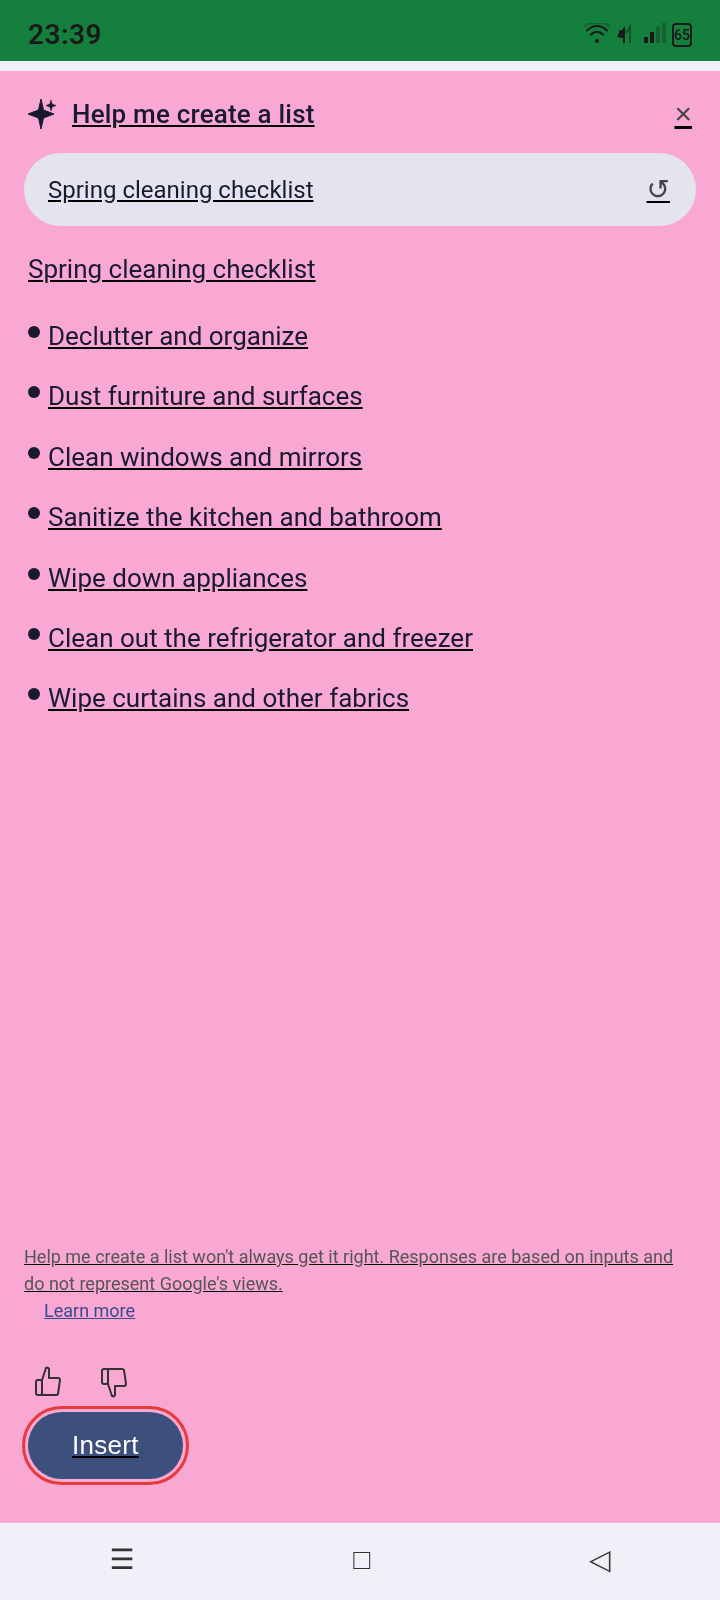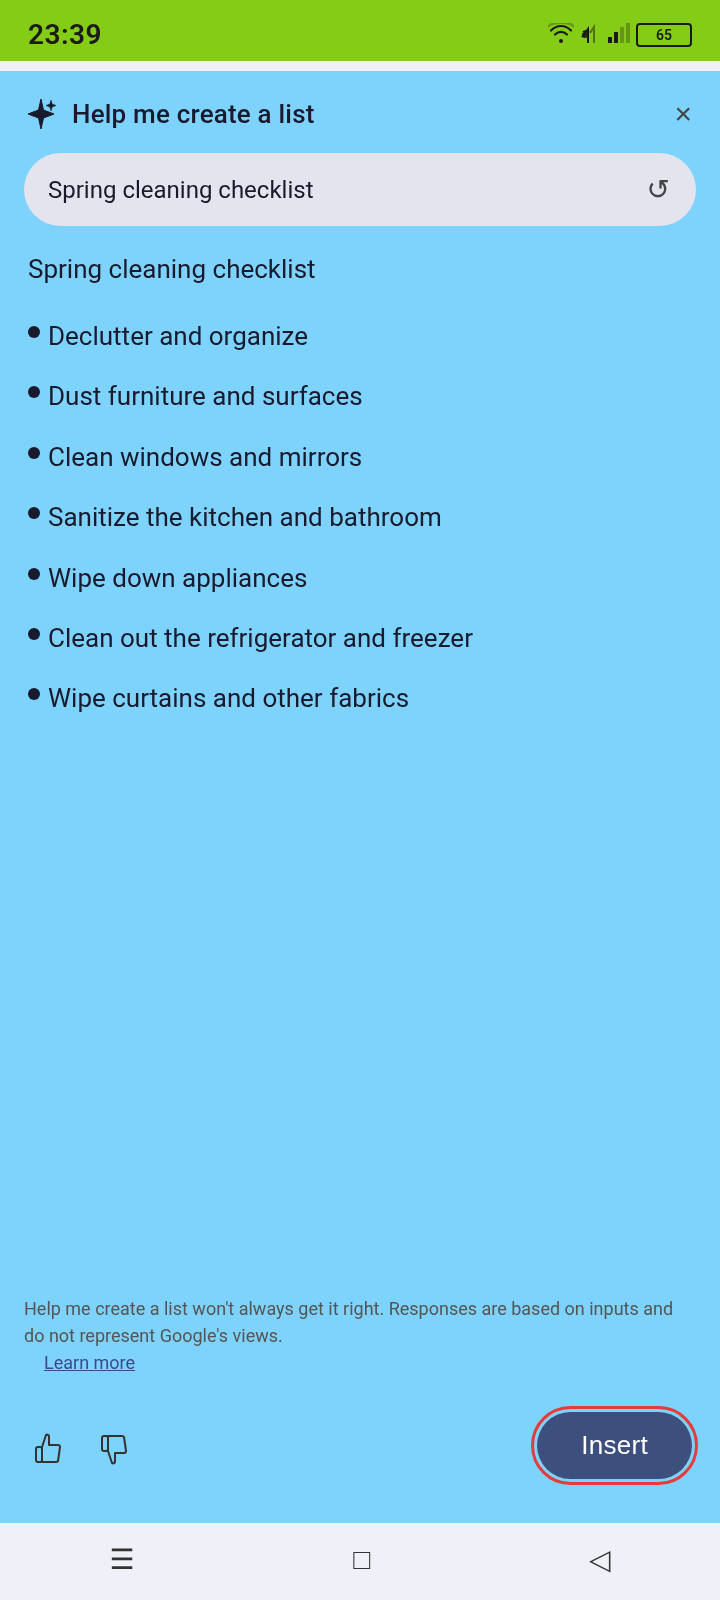--- a/index.html
+++ b/index.html
@@ -13,21 +13,21 @@
       display: flex;
       flex-direction: column;
     }
 
     
     .status-bar {
       display: flex;
       justify-content: space-between;
       align-items: center;
       padding: 18px 28px 10px 28px;
-      background: #84cc16;
+      background: #15803d;
     }
 
     .status-time {
       font-size: 28px;
       font-weight: 600;
       color: #1a1a1a;
       letter-spacing: 0.5px;
     }
 
     .status-icons {
@@ -39,35 +39,36 @@
     .status-icon {
       color: #1a1a1a;
       font-size: 18px;
     }
 
     .battery-icon {
       display: inline-flex;
       align-items: center;
       border: 2px solid #1a1a1a;
       border-radius: 4px;
-      padding: 2px 18px;
+      padding: 2px 0;
       position: relative;
       font-size: 14px;
       font-weight: 600;
       color: #1a1a1a;
     }
 
     
     .card {
-      background: #7dd3fc;
+      background: #f9a8d4;
       margin: 10px 0 0 0;
       padding: 0 24px 24px 24px;
       flex: 1;
       display: flex;
       flex-direction: column;
+      text-decoration: underline;
     }
 
     
     .header {
       display: flex;
       align-items: center;
       justify-content: space-between;
       padding: 24px 0 20px 0;
     }
 
@@ -180,24 +181,25 @@
       color: #3a4a8c;
       text-decoration: underline;
       font-size: 18px;
       cursor: pointer;
       margin-left: 20px;
     }
 
     
     .bottom-actions {
       display: flex;
-      align-items: flex-end;
+      align-items: flex-start;
       justify-content: space-between;
       padding: 18px 4px 20px 4px;
       border-top: none;
+      flex-direction: column;
     }
 
     .feedback-buttons {
       display: flex;
       gap: 22px;
     }
 
     .feedback-btn {
       background: none;
       border: none;

